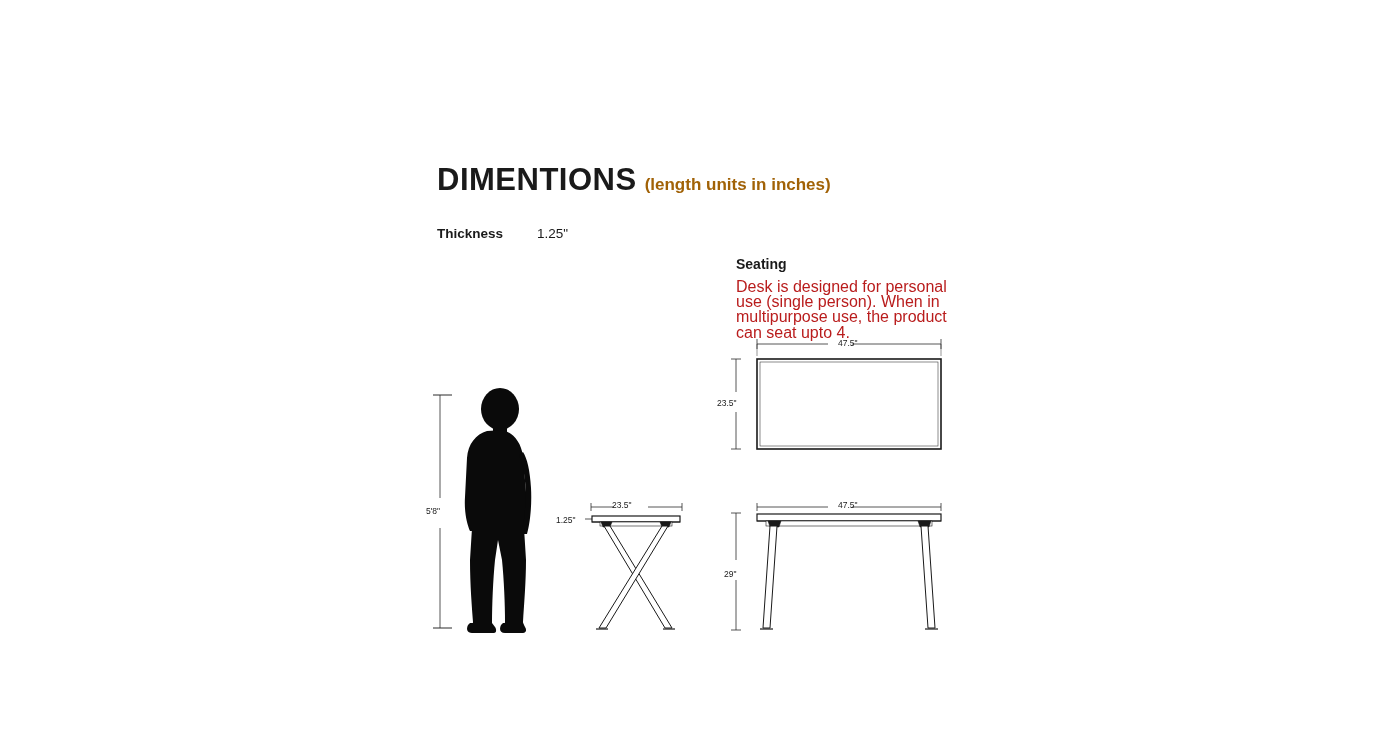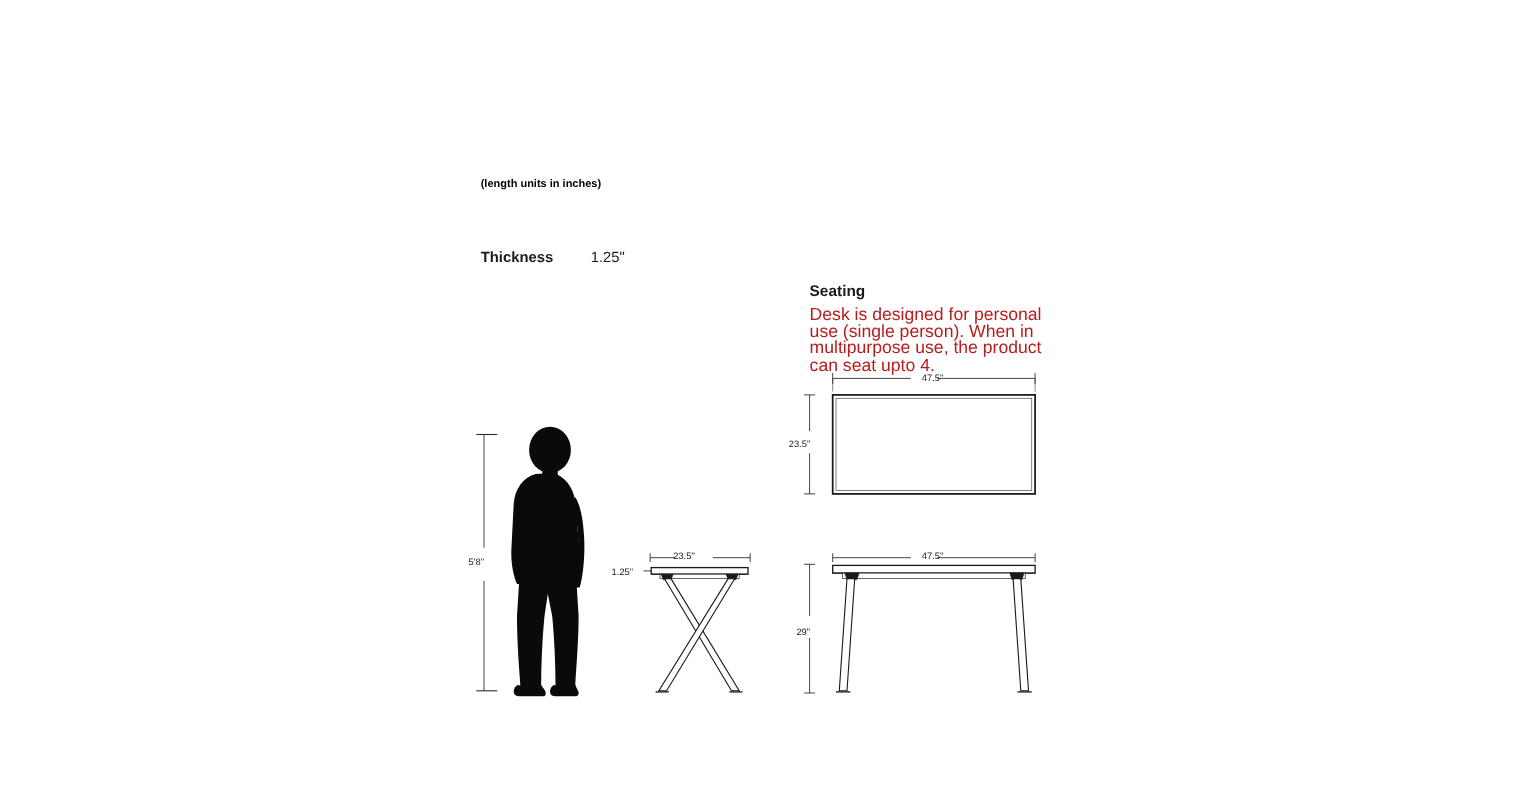--- a/index.html
+++ b/index.html
@@ -25,23 +25,23 @@
     align-items: baseline;
     gap: 8px;
   }
   .heading .title {
     font-size: 31px;
     font-weight: bold;
     letter-spacing: 0.5px;
     color: #1a1a1a;
   }
   .heading .subtitle {
-    font-size: 10px;
-    font-weight: bold;
-    color: #000000;
+    font-size: 17px;
+    font-weight: bold;
+    color: #a16207;
   }
 
   
   .specs {
     position: absolute;
     left: 437px;
     top: 222px;
     width: 270px;
   }
   .spec-row {
@@ -101,20 +101,21 @@
   .lbl-58      { left: 426px; top: 506px; }
   .lbl-235top  { left: 612px; top: 500px; }
   .lbl-125     { left: 556px; top: 515px; }
   .lbl-47bot   { left: 838px; top: 500px; }
   .lbl-29      { left: 724px; top: 569px; }
 </style>
 </head>
 <body>
 
 <div class="heading">
+  <span class="title">DIMENTIONS</span>
   <span class="subtitle">(length units in inches)</span>
 </div>
 
 <div class="specs">
   <div class="spec-row">
     <span class="spec-label">Thickness</span>
     <span class="spec-value">1.25"</span>
   </div>
 </div>
 

